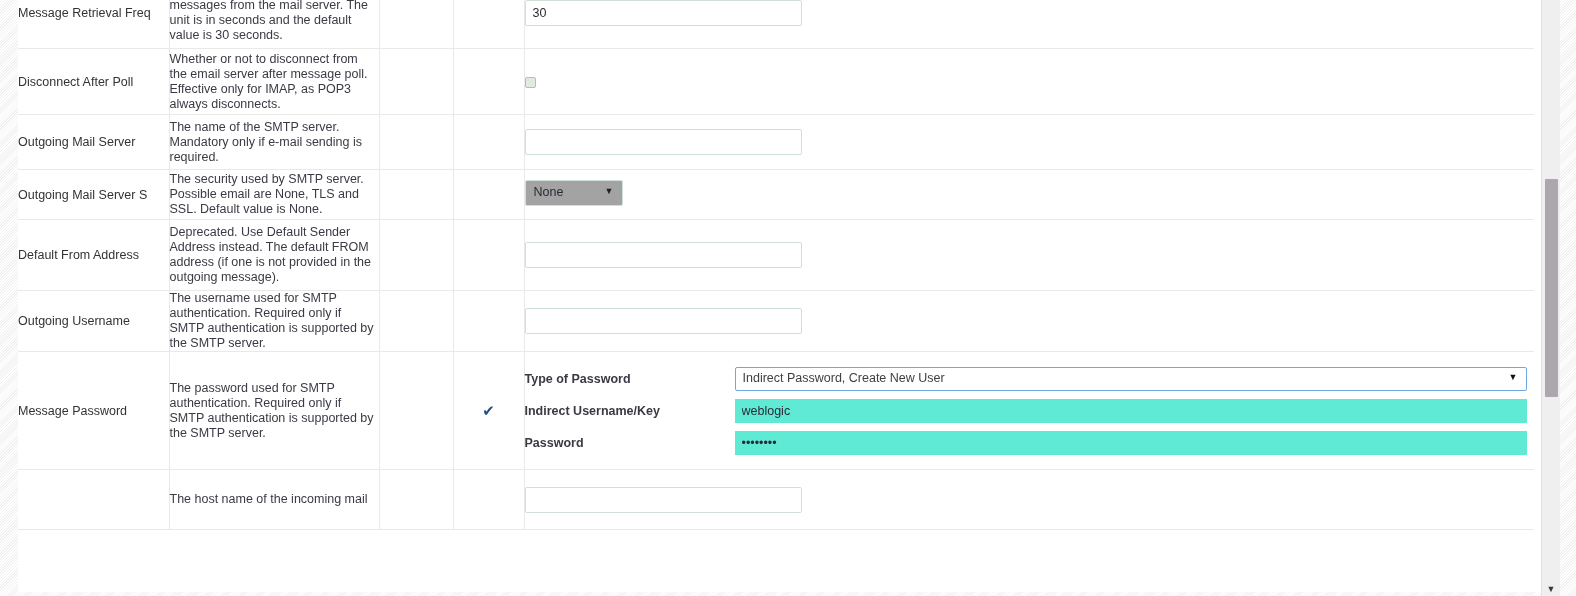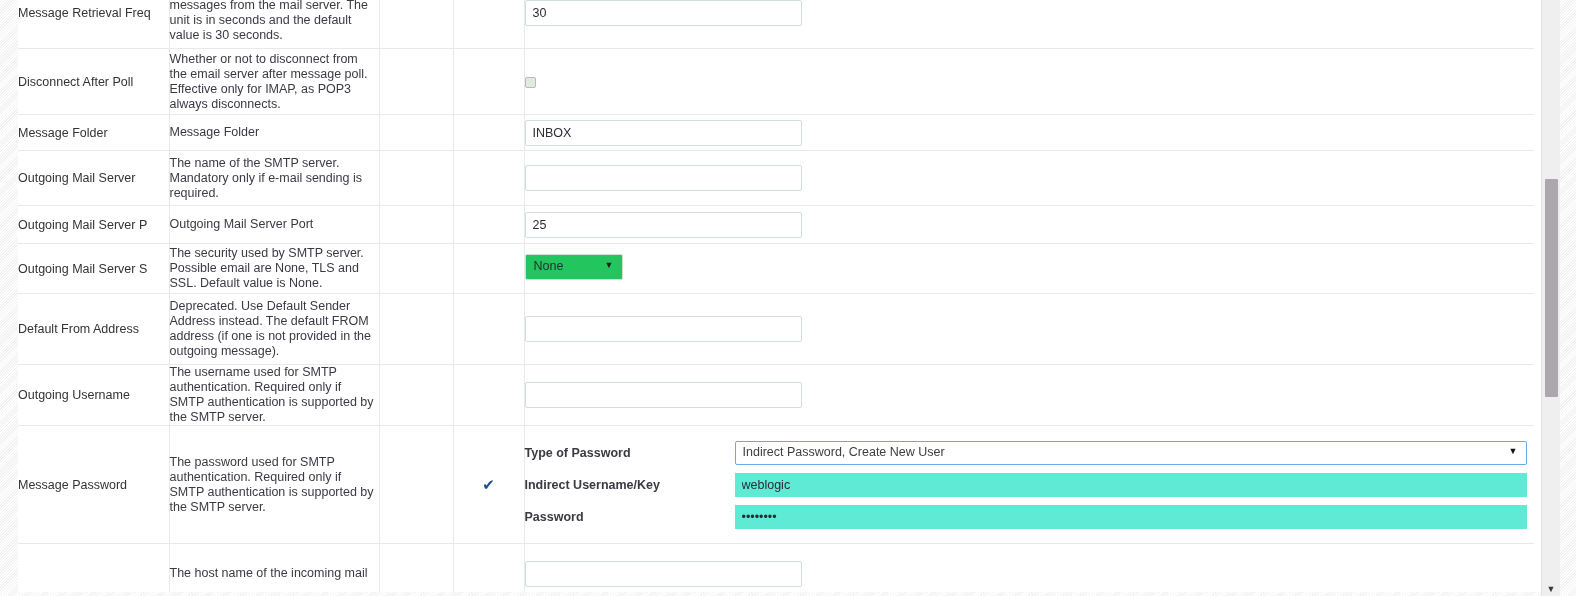--- a/index.html
+++ b/index.html
@@ -107,21 +107,21 @@
     background: #e1eae1;
     vertical-align: middle;
   }
   .sel-wrap {
     position: relative;
     display: inline-block;
     width: 98px; height: 26px;
     box-sizing: border-box;
     border: 1px solid #cfe0d6;
     border-radius: 2px;
-    background: #22c55e;
+    background: #a3a3a3;
   }
   .sel-wrap .sel-text {
     position: absolute;
     left: 8px; top: 4px;
     font-size: 12.5px;
     color: #2b2b36;
   }
   .sel-wrap .sel-arrow {
     position: absolute;
     right: 8px; top: 6px;
@@ -255,49 +255,31 @@
       <tr style="height:66px;">
         <td class="name-cell">Disconnect After Poll</td>
         <td class="desc-cell">Whether or not to disconnect from the email server after message poll. Effective only for IMAP, as POP3 always disconnects.</td>
         <td></td>
         <td class="check-cell"></td>
         <td class="val-cell">
           <span class="chk"></span>
         </td>
       </tr>
 
-      <tr style="height:36px;">
-        <td class="name-cell">Message Folder</td>
-        <td class="desc-cell">Message Folder</td>
-        <td></td>
-        <td class="check-cell"></td>
-        <td class="val-cell">
-          <input class="txt" type="text" value="INBOX" style="">
-        </td>
-      </tr>
 
       <tr style="height:55px;">
         <td class="name-cell">Outgoing Mail Server</td>
         <td class="desc-cell">The name of the SMTP server. Mandatory only if e-mail sending is required.</td>
         <td></td>
         <td class="check-cell"></td>
         <td class="val-cell">
           <input class="txt" type="text" value="" style="">
         </td>
       </tr>
 
-      <tr style="height:38px;">
-        <td class="name-cell">Outgoing Mail Server P</td>
-        <td class="desc-cell">Outgoing Mail Server Port</td>
-        <td></td>
-        <td class="check-cell"></td>
-        <td class="val-cell">
-          <input class="txt" type="text" value="25" style="">
-        </td>
-      </tr>
 
       <tr style="height:50px;">
         <td class="name-cell">Outgoing Mail Server S</td>
         <td class="desc-cell">The security used by SMTP server. Possible email are None, TLS and SSL. Default value is None.</td>
         <td></td>
         <td class="check-cell"></td>
         <td class="val-cell">
           <span class="sel-wrap">
             <span class="sel-text">None</span>
             <span class="sel-arrow">▼</span>

